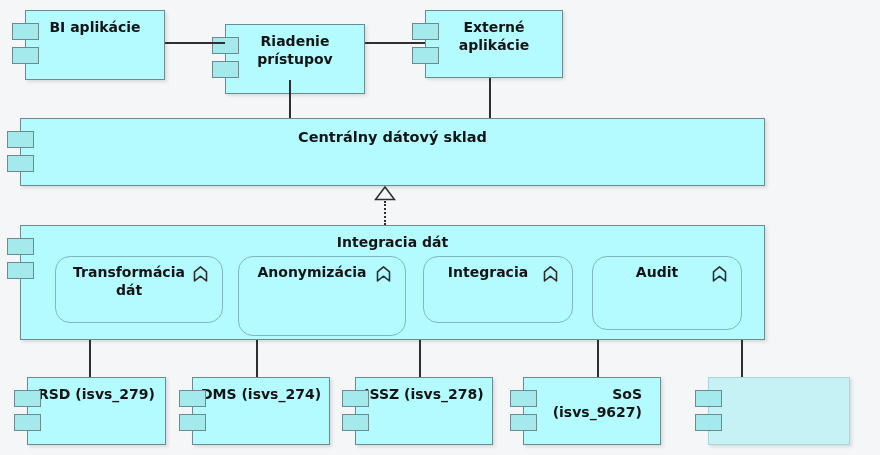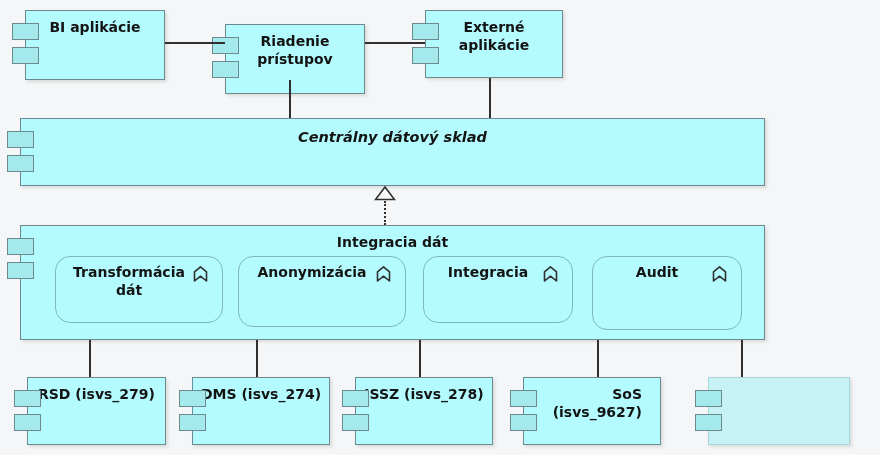--- a/index.html
+++ b/index.html
@@ -74,21 +74,21 @@
   <div class="component" style="left:425px;top:10px;width:138px;height:68px;">
     <span class="lugs"></span>
     <span class="label" style="max-width:100px;">Externé aplikácie</span>
   </div>
 
   <div class="hline" style="left:165px;top:42px;width:60px;"></div>
   <div class="hline" style="left:365px;top:42px;width:60px;"></div>
   <div class="vline" style="left:289px;top:80px;height:38px;"></div>
   <div class="vline" style="left:489px;top:78px;height:40px;"></div>
 
-  <div class="component" style="left:20px;top:118px;width:745px;height:68px;font-style:italic;">
+  <div class="component" style="left:20px;top:118px;width:745px;height:68px;">
     <span class="lugs"></span>
     <span class="label big-label">Centrálny dátový sklad</span>
   </div>
 
   <div class="realization-head" style="left:374px;top:186px;">
     <svg width="22" height="15" viewBox="0 0 22 15">
       <polygon points="11,1 20.5,13.5 1.5,13.5" fill="#f5f6f7" stroke="#2f2f2f" stroke-width="1.6"></polygon>
     </svg>
   </div>
   <div class="realization-line" style="left:384px;top:201px;height:24px;"></div>
@@ -100,21 +100,21 @@
 
   <div class="func" style="left:55px;top:256px;width:168px;height:67px;">
     <span>Transformácia dát</span>
     <span class="chev">
       <svg width="19" height="17" viewBox="0 0 18 17">
           <polygon points="3,16 3,6.8 9,1.8 15,6.8 15,16 9,11.2" fill="none" stroke="#2f2f2f" stroke-width="1.6" stroke-linejoin="round"></polygon>
         </svg>
     </span>
   </div>
 
-  <div class="func" style="left:238px;top:256px;width:168px;height:71px;">
+  <div class="func" style="left:238px;top:256px;width:168px;height:80px;">
     <span>Anonymizácia</span>
     <span class="chev">
       <svg width="19" height="17" viewBox="0 0 18 17">
           <polygon points="3,16 3,6.8 9,1.8 15,6.8 15,16 9,11.2" fill="none" stroke="#2f2f2f" stroke-width="1.6" stroke-linejoin="round"></polygon>
         </svg>
     </span>
   </div>
 
   <div class="func" style="left:423px;top:256px;width:150px;height:67px;">
     <span>Integracia</span>

